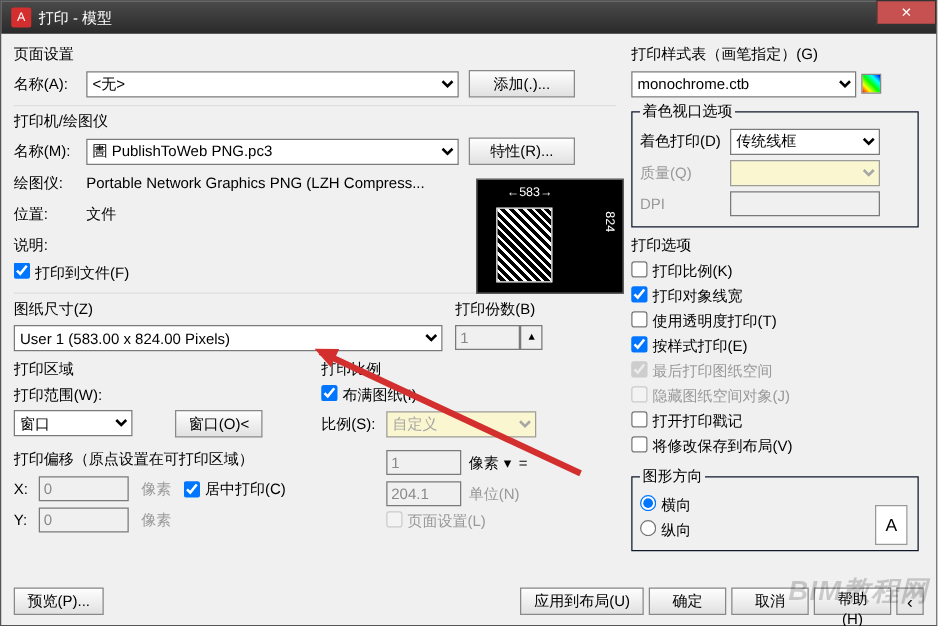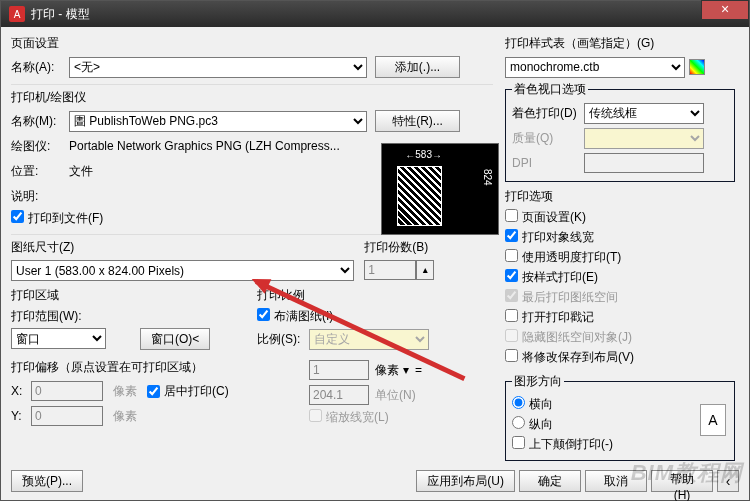--- a/index.html
+++ b/index.html
@@ -165,21 +165,21 @@
             <span style="margin-left:6px">=</span>
           </div>
           <div class="row">
             <span class="lbl-sm"></span>
             <input type="text" style="width: 60px;" disabled="" value="204.1">
             <span style="margin-left:6px" class="disabled">单位(N)</span>
           </div>
           <div class="chk-row disabled">
             <span class="lbl-sm"></span>
             <input type="checkbox" class="chk" disabled="" style="">
-            <span>缩放线宽(L)</span>
+            <span>页面设置(L)</span>
           </div>
         </div>
       </div>
 
     </div>
 
     <div class="right-col">
       <div class="group-title">打印样式表（画笔指定）(G)</div>
       <div class="row">
         <select style="width:180px"><option>monochrome.ctb</option></select>
@@ -199,65 +199,61 @@
         <div class="row disabled">
             <span style="width:72px">DPI</span>
             <input type="text" style="width: 120px;" disabled="">
           </div>
       </fieldset>
 
       <div class="group">
         <div class="group-title">打印选项</div>
         <div class="chk-row">
             <input type="checkbox" class="chk" style="">
-            <span>页面设置(K)</span>
+            <span>打印比例(K)</span>
           </div>
         <div class="chk-row">
             <input type="checkbox" class="chk" checked="" style="">
             <span>打印对象线宽</span>
           </div>
         <div class="chk-row">
             <input type="checkbox" class="chk" style="">
             <span>使用透明度打印(T)</span>
           </div>
         <div class="chk-row">
             <input type="checkbox" class="chk" checked="" style="">
             <span>按样式打印(E)</span>
           </div>
         <div class="chk-row disabled">
             <input type="checkbox" class="chk" checked="" disabled="" style="">
             <span>最后打印图纸空间</span>
           </div>
-        <div class="chk-row">
-            <input type="checkbox" class="chk" style="">
-            <span>打开打印戳记</span>
-          </div>
         <div class="chk-row disabled">
             <input type="checkbox" class="chk" disabled="" style="">
             <span>隐藏图纸空间对象(J)</span>
           </div>
         <div class="chk-row">
             <input type="checkbox" class="chk" style="">
+            <span>打开打印戳记</span>
+          </div>
+        <div class="chk-row">
+            <input type="checkbox" class="chk" style="">
             <span>将修改保存到布局(V)</span>
           </div>
       </div>
 
       <fieldset style="position:relative">
         <legend>图形方向</legend>
         <div class="chk-row">
             <input type="radio" name="orient" class="chk" checked="" style="">
             <span>横向</span>
           </div>
         <div class="chk-row">
             <input type="radio" name="orient" class="chk" style="">
             <span>纵向</span>
-          </div>
-        <div class="chk-row">
-            <input type="checkbox" class="chk" style="">
-            <span>上下颠倒打印(-)</span>
           </div>
         <div style="position:absolute;right:8px;top:14px;width:26px;height:32px;border:1px solid #999;background:#fff;display:flex;align-items:center;justify-content:center;font-size:14px">A</div>
       </fieldset>
 
     </div>
   </div>
 
   <div class="arrow-line"></div>
 
   <div class="footer">

